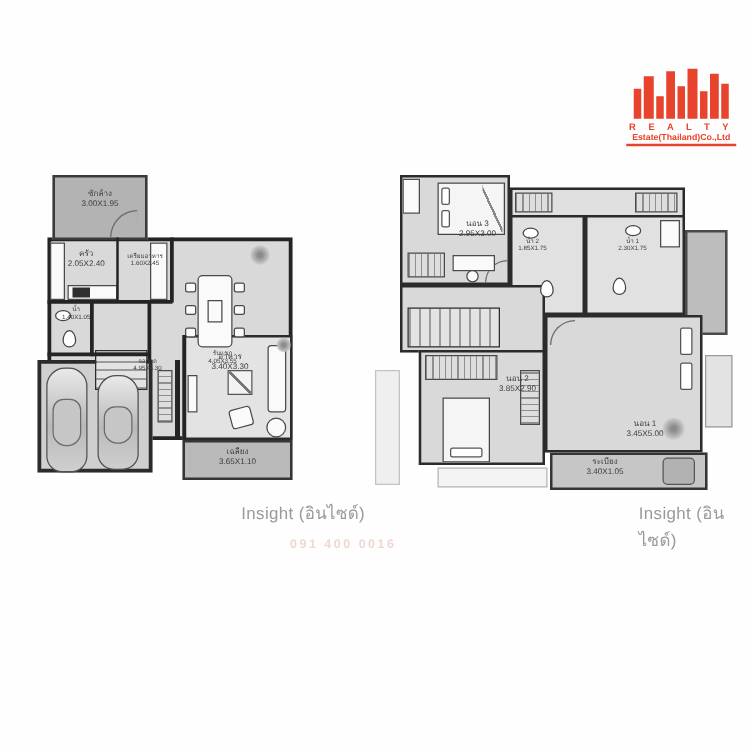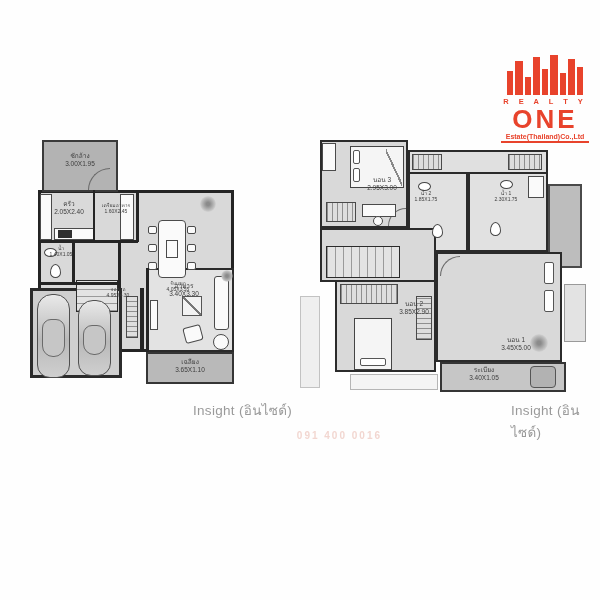--- a/index.html
+++ b/index.html
@@ -61,21 +61,20 @@
       <div class="bar" style="height:34px;width:8px"></div>
       <div class="bar" style="height:18px"></div>
       <div class="bar" style="height:38px;width:7px"></div>
       <div class="bar" style="height:26px"></div>
       <div class="bar" style="height:40px;width:8px"></div>
       <div class="bar" style="height:22px"></div>
       <div class="bar" style="height:36px;width:7px"></div>
       <div class="bar" style="height:28px"></div>
     </div>
     <div class="logo-realty">R E A L T Y</div>
-    <div class="logo-one">ONE</div>
     <div class="logo-estate">Estate(Thailand)Co.,Ltd</div>
   </div>
 
   <div class="abs" style="inset:0">
 
     <div class="base" style="left:38px;top:190px;width:196px;height:162px"></div>
 
     <div class="room" style="left:42px;top:140px;width:76px;height:52px;background:#b3b3b3;border-color:#3a3a3a"></div>
     <div class="arc" style="left:88px;top:168px;width:22px;height:22px"></div>
     <div class="rlabel" style="left:52px;top:152px;width:56px">
@@ -237,15 +236,15 @@
     <div class="room" style="left:440px;top:362px;width:126px;height:30px;background:#c6c6c6;border-color:#353535"></div>
     <div class="abs" style="left:530px;top:366px;width:26px;height:22px;background:#b2b2b2;border:1px solid #555;border-radius:4px;z-index:3"></div>
     <div class="rlabel" style="left:460px;top:366px;width:48px">
       <span>ระเบียง</span>
       <span>3.40X1.05</span>
     </div>
 
     <div class="caption" style="left:511px;top:399px">Insight (อินไซด์)</div>
   </div>
 
-  <div class="watermark" style="left:232px;top:430px;width:150px;text-align:right">091 400 0016</div>
+  <div class="watermark" style="left:232px;top:430px;width:150px;text-align:left">091 400 0016</div>
 
 </div>
 
 </body></html>

